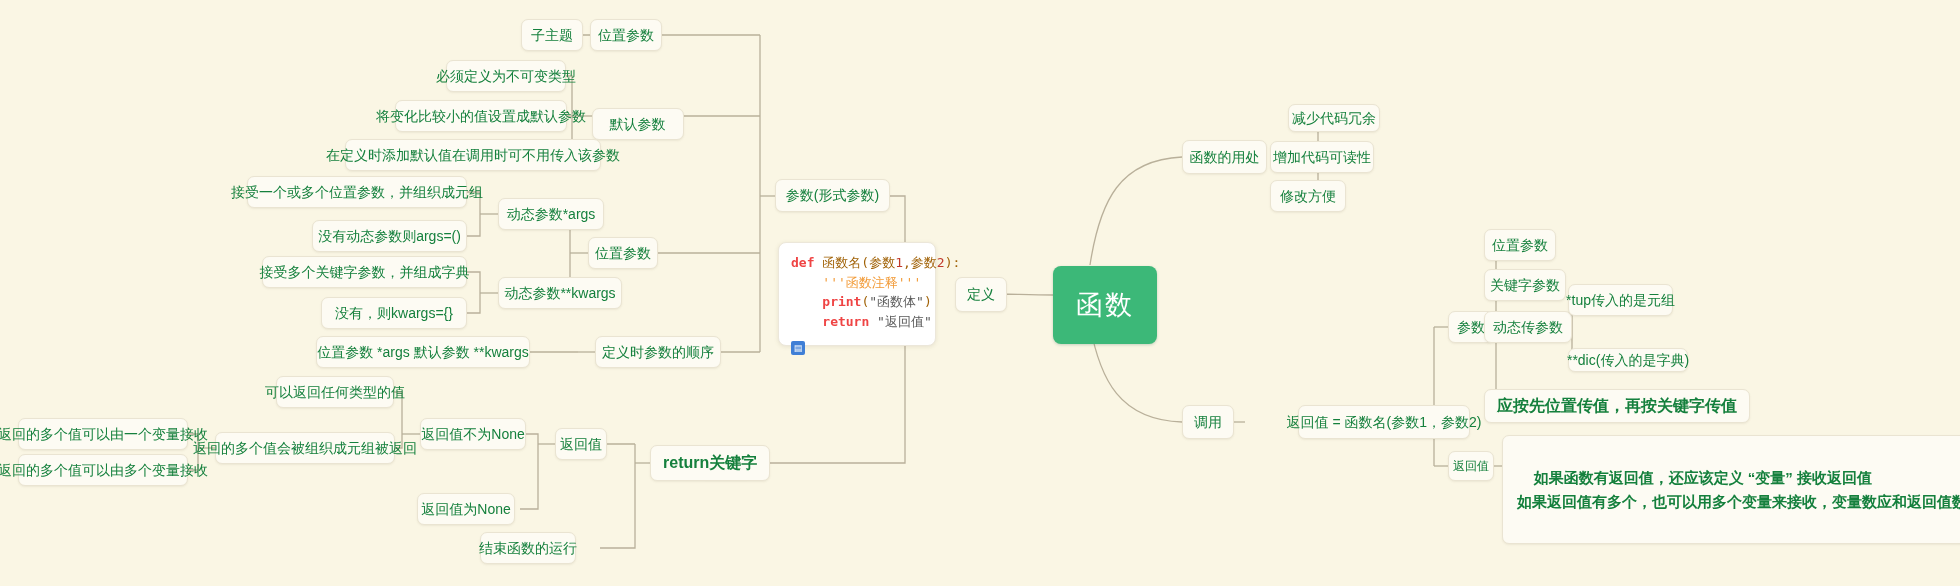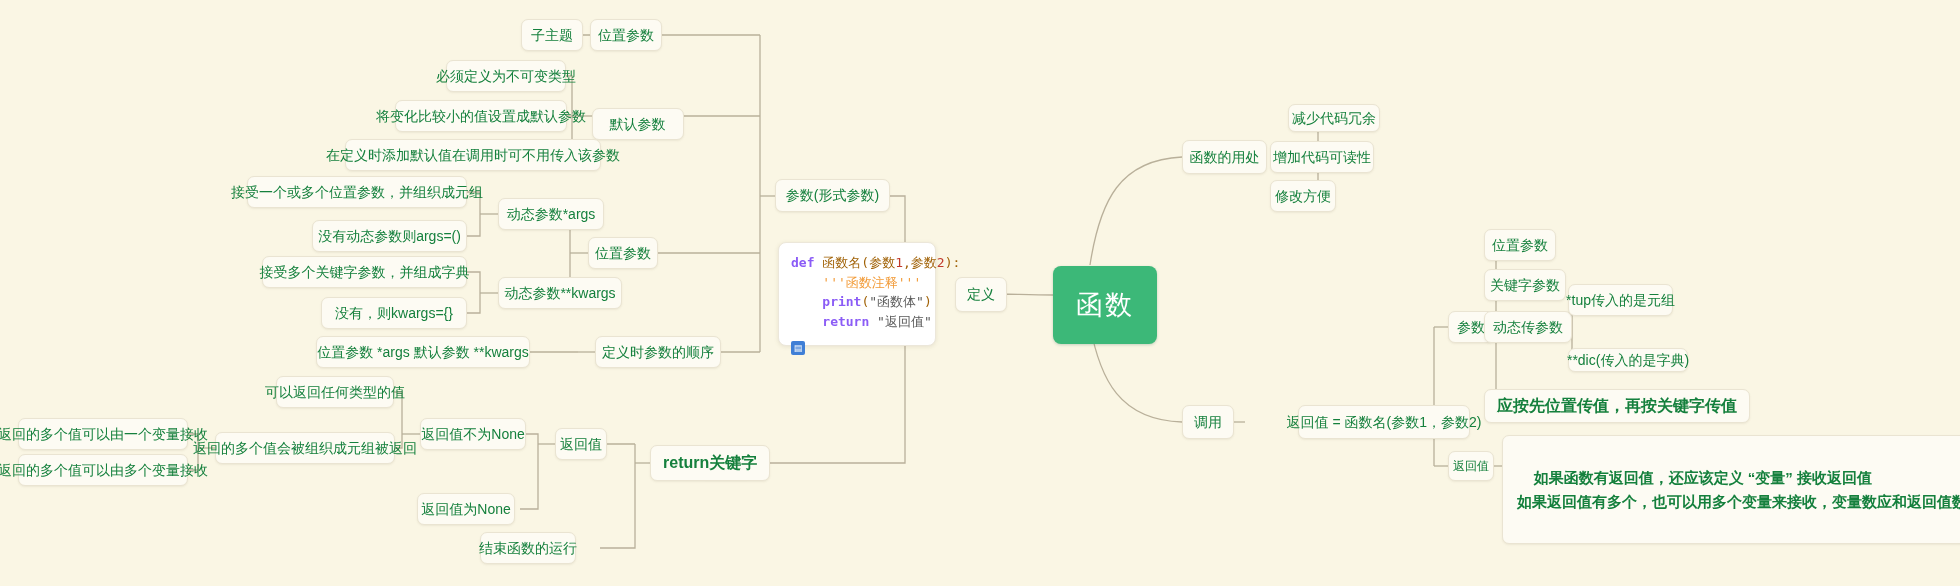--- a/index.html
+++ b/index.html
@@ -49,21 +49,21 @@
     padding:10px 12px 8px 12px;
     box-sizing:border-box;
   }
   .code{
     font-family:"DejaVu Sans Mono","Liberation Mono",monospace;
     font-size:13px;
     line-height:1.5;
     white-space:pre;
     color:#333;
   }
-  .kw{color:#8b5cf6;font-weight:bold;}
+  .kw{color:#ef4444;font-weight:bold;}
   .fn{color:#a16207;}
   .num{color:#c0392b;}
   .str{color:#5a5a5a;}
   .doc{color:#f29b38;}
   .codeicon{
     margin-top:10px;
     width:14px;height:14px;
     background:#3f7fd6;
     border-radius:2px;
     display:flex;align-items:center;justify-content:center;
@@ -278,21 +278,21 @@
 
   <div class="node" style="left:1182px;top:140px;width:85px;height:34px;">
     <span>函数的用处</span>
   </div>
   <div class="node" style="left:1270px;top:104px;width:92px;height:28px;margin-left:18px;">
     <span>减少代码冗余</span>
   </div>
   <div class="node" style="left:1270px;top:141px;width:104px;height:32px;">
     <span>增加代码可读性</span>
   </div>
-  <div class="node" style="left:1270px;top:180px;width:66px;height:32px;">
+  <div class="node" style="left:1270px;top:180px;width:76px;height:32px;">
     <span>修改方便</span>
   </div>
 
   <div class="node" style="left:1182px;top:405px;width:52px;height:34px;">
     <span>调用</span>
   </div>
   <div class="node" style="left:1298px;top:405px;width:172px;height:34px;">
     <span>返回值 = 函数名(参数1，参数2)</span>
   </div>
 

